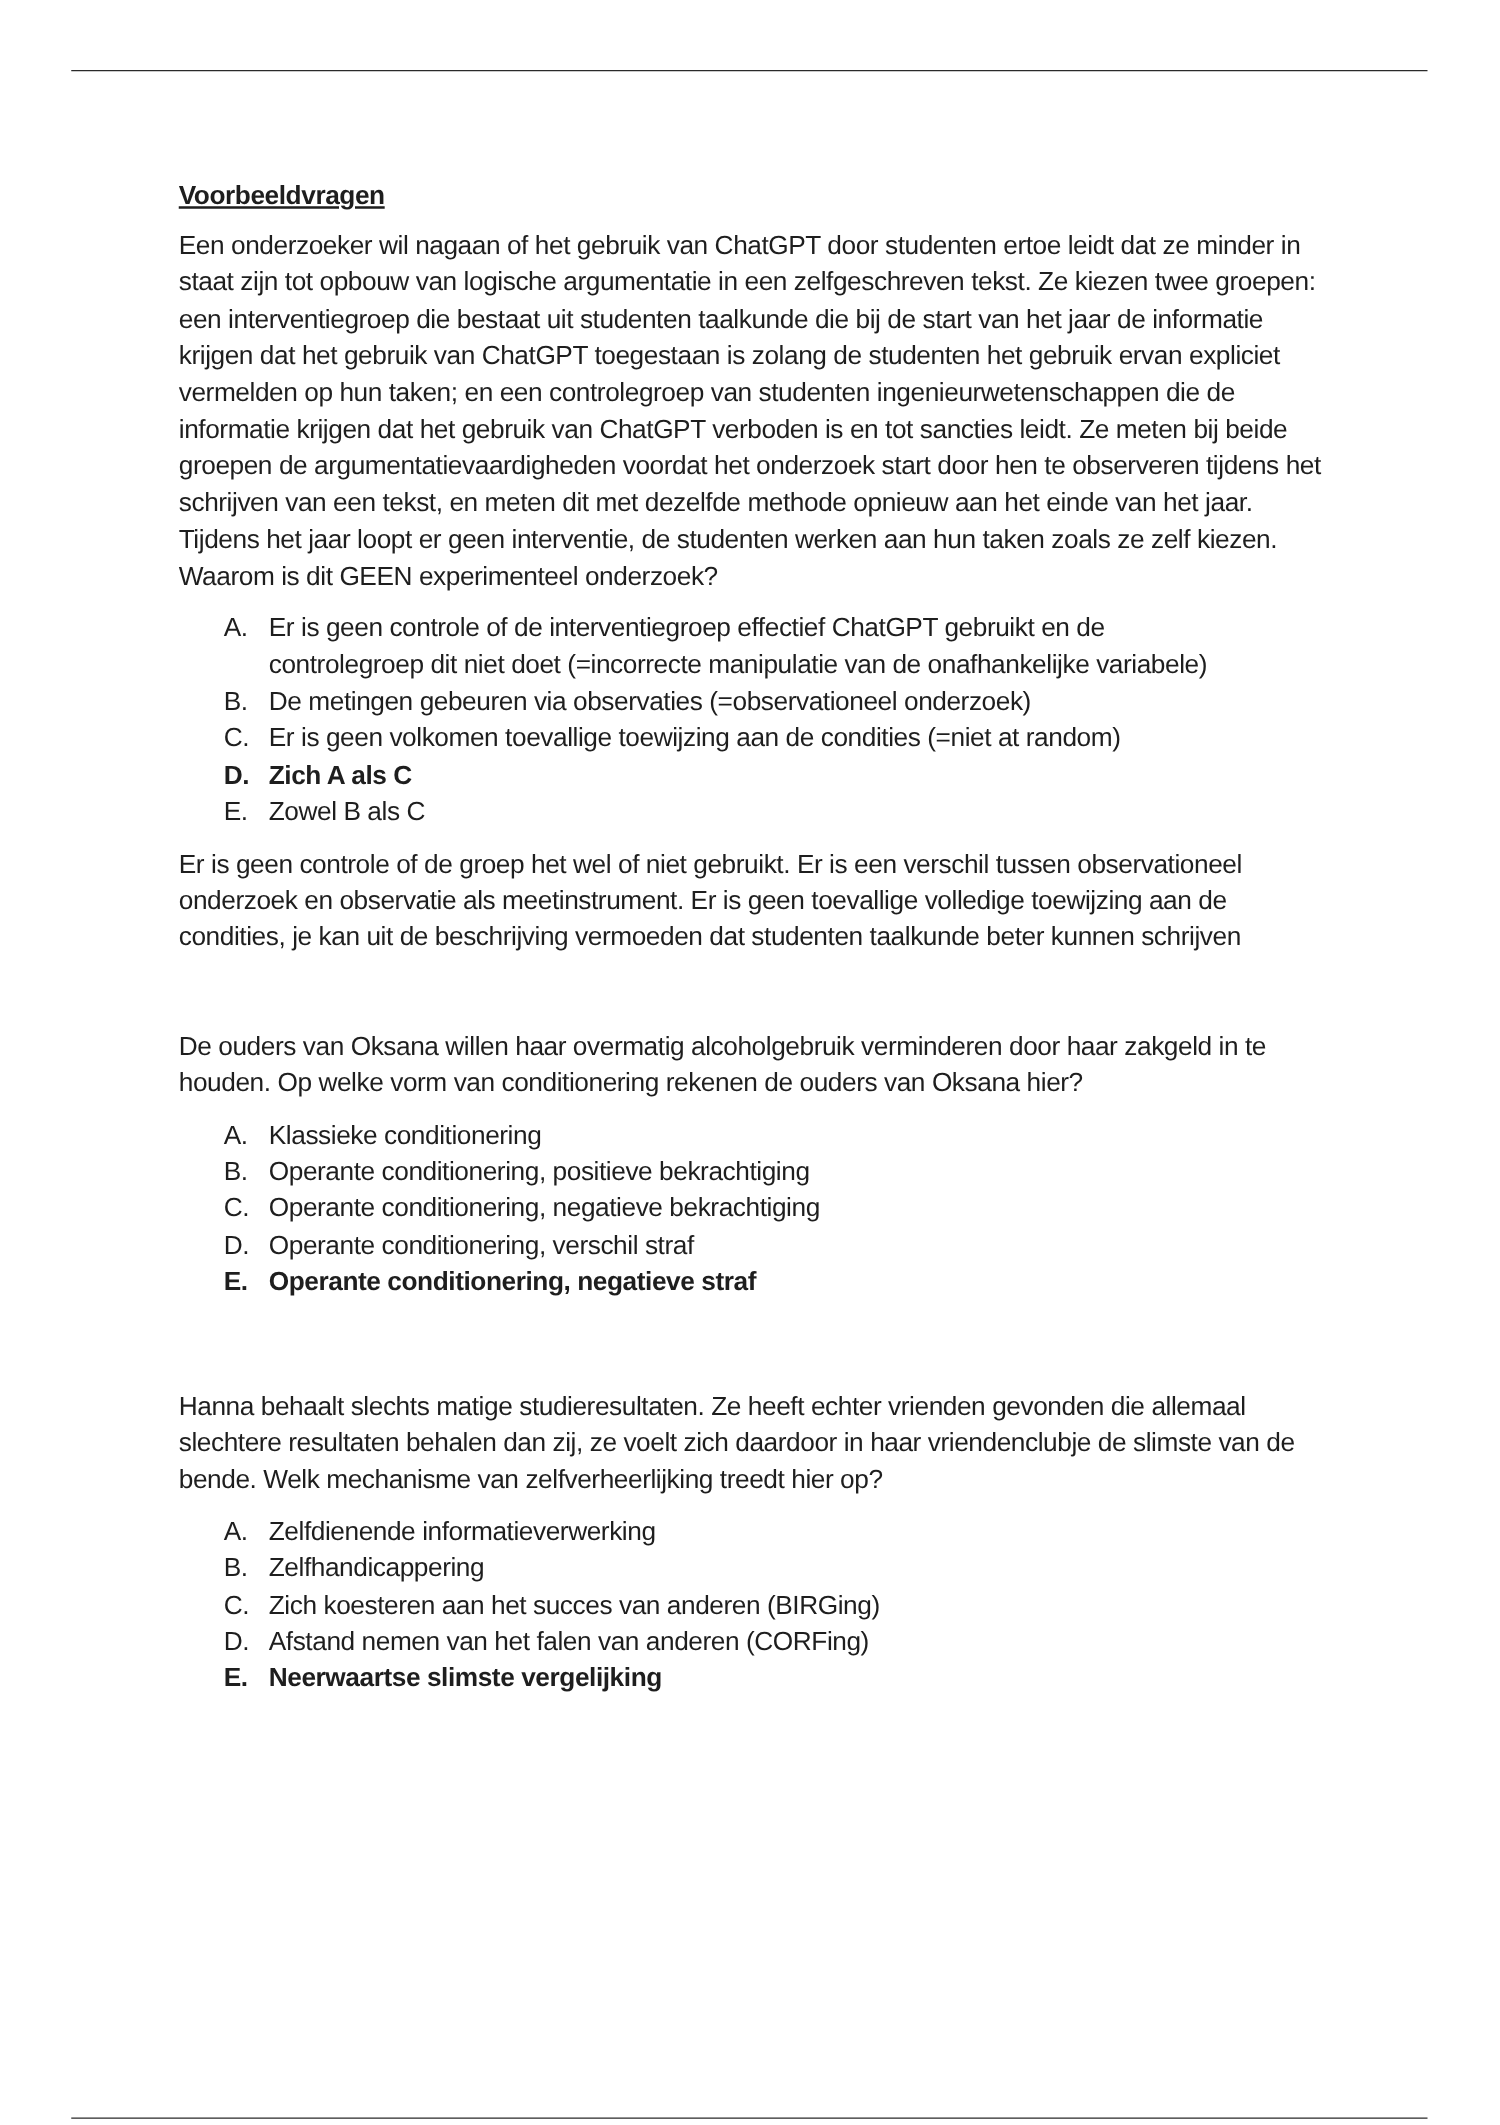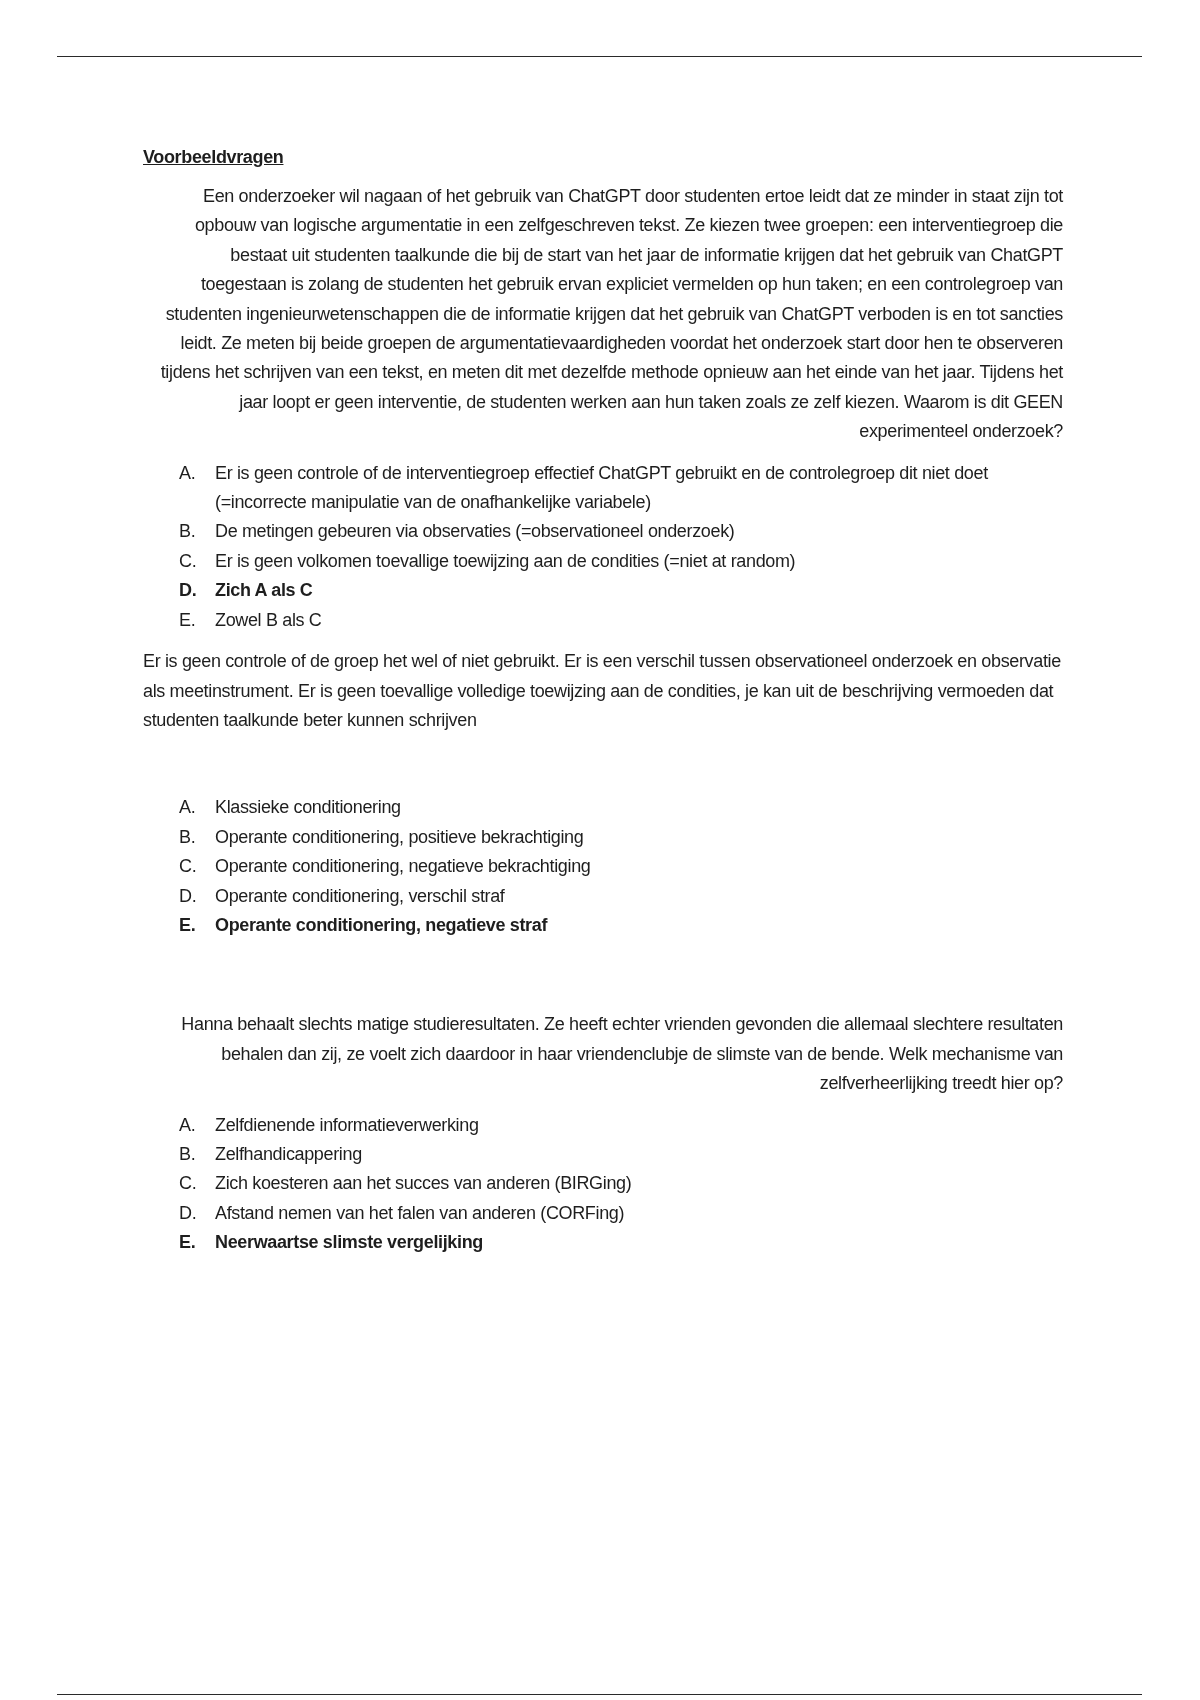--- a/index.html
+++ b/index.html
@@ -2,24 +2,24 @@
 <html><head>
 <meta charset="utf-8">
 <style>
   html, body { margin: 0; padding: 0; background: #ffffff; }
   body { width: 1200px; height: 1700px; position: relative; overflow: hidden;
          font-family: "Liberation Sans", sans-serif; color: #1e1e1e; }
   .rule { position: absolute; left: 57px; width: 1085px; height: 1px; background: #2a2a2a; }
   .rule.top { top: 56px; }
   .rule.bottom { top: 1694px; }
   .content { position: absolute; left: 143px; top: 140px; width: 920px;
-             font-size: 18px; line-height: 29.4px; letter-spacing: -0.35px; }
+             font-size: 21px; line-height: 29.4px; letter-spacing: -0.35px; }
   .heading { font-weight: bold; text-decoration: underline; margin: 0 0 8px 0; line-height: 34px; }
   p { margin: 0; }
-  .question { margin-bottom: 12px; text-align: right; }
+  .question { margin-bottom: 12px; }
   ol.options { list-style: none; margin: 0 0 12px 0; padding: 0; }
   ol.options li { display: flex; }
   ol.options li .letter { width: 36px; margin-left: 36px; flex-shrink: 0; }
   ol.options li .text { flex: 1; padding-right: 60px; }
   ol.options li.correct { font-weight: bold; }
   .explanation { font-weight: normal; }
   .gap { height: 58px; }
 </style>
 </head>
 <body>
@@ -52,20 +52,21 @@
           <span class="letter">E.</span>
           <span class="text">Zowel B als C</span>
         </li>
     </ol>
     <p class="explanation">Er is geen controle of de groep het wel of niet gebruikt. Er is een verschil tussen observationeel onderzoek en observatie als meetinstrument. Er is geen toevallige volledige toewijzing aan de condities, je kan uit de beschrijving vermoeden dat studenten taalkunde beter kunnen schrijven</p>
   </section>
 
   <div class="gap"></div>
 
   <section>
+    <p class="question">De ouders van Oksana willen haar overmatig alcoholgebruik verminderen door haar zakgeld in te houden. Op welke vorm van conditionering rekenen de ouders van Oksana hier?</p>
     <ol class="options">
       <li>
           <span class="letter">A.</span>
           <span class="text">Klassieke conditionering</span>
         </li>
       <li>
           <span class="letter">B.</span>
           <span class="text">Operante conditionering, positieve bekrachtiging</span>
         </li>
       <li>

